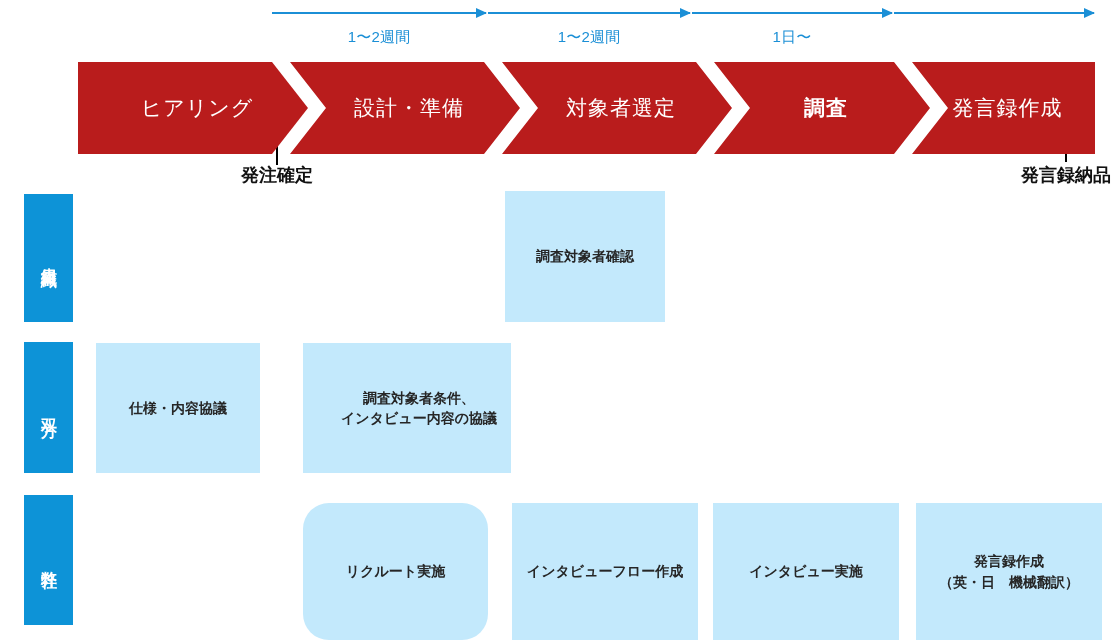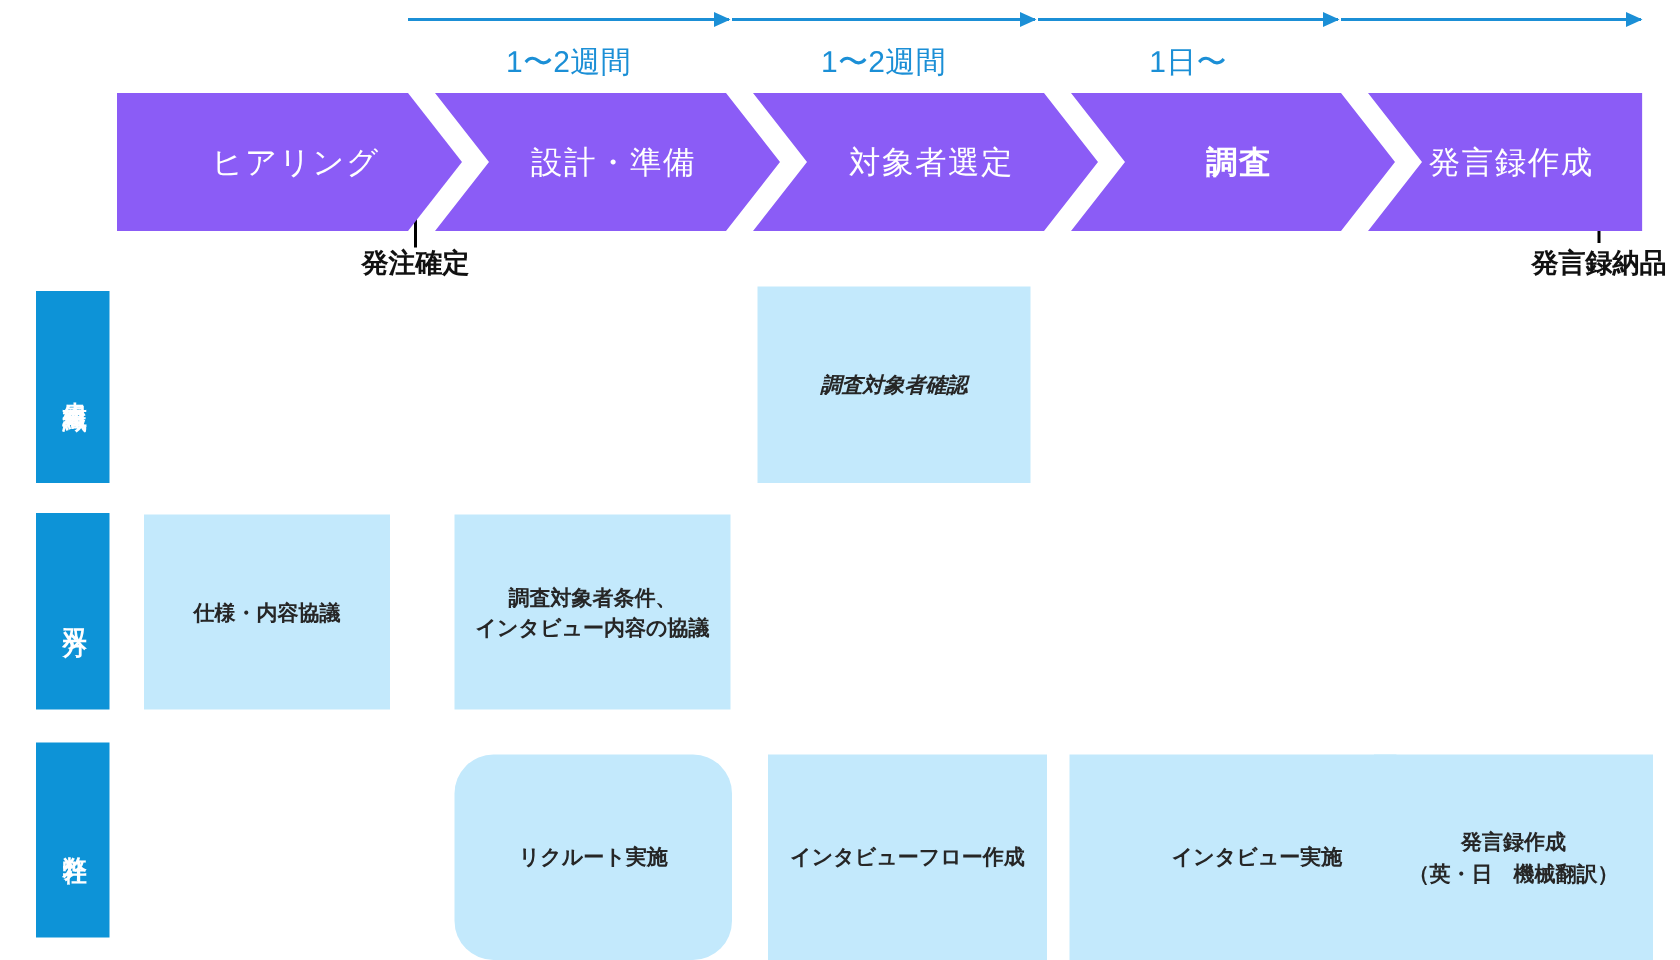--- a/index.html
+++ b/index.html
@@ -49,39 +49,39 @@
     top: 0px;
     width: 0; height: 0;
     border-left: 11px solid #1b8fd6;
     border-top: 5px solid transparent;
     border-bottom: 5px solid transparent;
   }
   .tl-label {
     position: absolute;
     top: 28px;
     text-align: center;
-    font-size: 20px;
+    font-size: 15px;
     color: #1b8fd6;
     white-space: nowrap;
     letter-spacing: 0.2px;
   }
 
   
   .band {
     position: absolute;
     left: 78px;
     top: 62px;
     width: 1017px;
     height: 92px;
   }
   .chev {
     position: absolute;
     top: 0;
     height: 92px;
-    background: #8b5cf6;
+    background: #b91c1c;
     display: flex;
     align-items: center;
     justify-content: center;
   }
   .chev-first {
     clip-path: polygon(0 0, calc(100% - 36px) 0, 100% 50%, calc(100% - 36px) 100%, 0 100%);
   }
   .chev-mid {
     clip-path: polygon(0 0, calc(100% - 36px) 0, 100% 50%, calc(100% - 36px) 100%, 0 100%, 36px 50%);
   }
@@ -220,43 +220,43 @@
         <div class="ms-dot"></div>
         <div class="ms-stem" style="height: 62px;"></div>
       </div>
       <div class="ms-label" style="left: 1066px; top: 163px;">発言録納品</div>
     </div>
 
   <div class="swimlane-layer">
       <div class="row-tab" style="top: 194px; height: 128px;">
         <span class="row-tab-text">貴組織</span>
       </div>
-      <div class="task" style="left: 505px; top: 191px; width: 182px; height: 131px; font-style: italic;">
+      <div class="task" style="left: 505px; top: 191px; width: 160px; height: 131px;">
         <span class="task-text">調査対象者確認</span>
       </div>
       <div class="row-tab" style="top: 342px; height: 131px;">
         <span class="row-tab-text">双方</span>
       </div>
       <div class="task" style="left: 96px; top: 343px; width: 164px; height: 130px;">
         <span class="task-text">仕様・内容協議</span>
       </div>
-      <div class="task" style="left: 303px; top: 343px; width: 184px; height: 130px;">
+      <div class="task" style="left: 303px; top: 343px; width: 184px; height: 130px; padding-left: 24px;">
         <span class="task-text">調査対象者条件、
 インタビュー内容の協議</span>
       </div>
       <div class="row-tab" style="top: 495px; height: 130px;">
         <span class="row-tab-text">弊社</span>
       </div>
       <div class="task" style="left: 303px; top: 503px; width: 185px; height: 137px; border-radius: 26px;">
         <span class="task-text">リクルート実施</span>
       </div>
       <div class="task" style="left: 512px; top: 503px; width: 186px; height: 137px;">
         <span class="task-text">インタビューフロー作成</span>
       </div>
-      <div class="task" style="left: 713px; top: 503px; width: 186px; height: 137px; padding-left: 32px;">
+      <div class="task" style="left: 713px; top: 503px; width: 186px; height: 137px;">
         <span class="task-text">インタビュー実施</span>
       </div>
       <div class="task" style="left: 916px; top: 503px; width: 186px; height: 137px;">
         <span class="task-text">発言録作成
 （英・日　機械翻訳）</span>
       </div>
     </div>
 
 </div>
 

